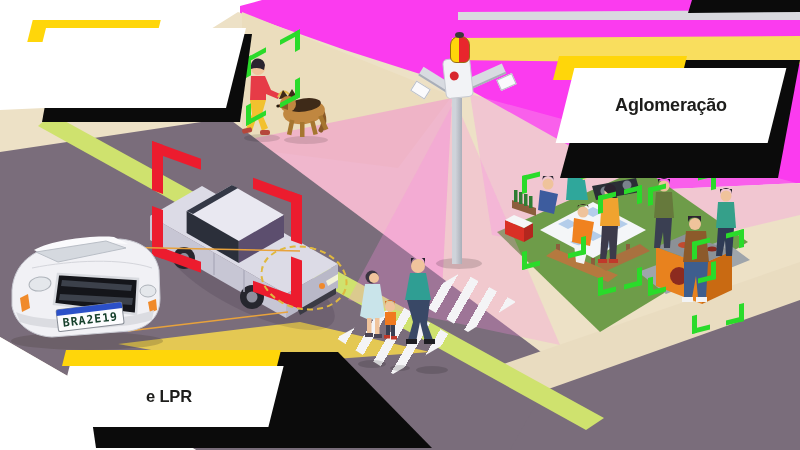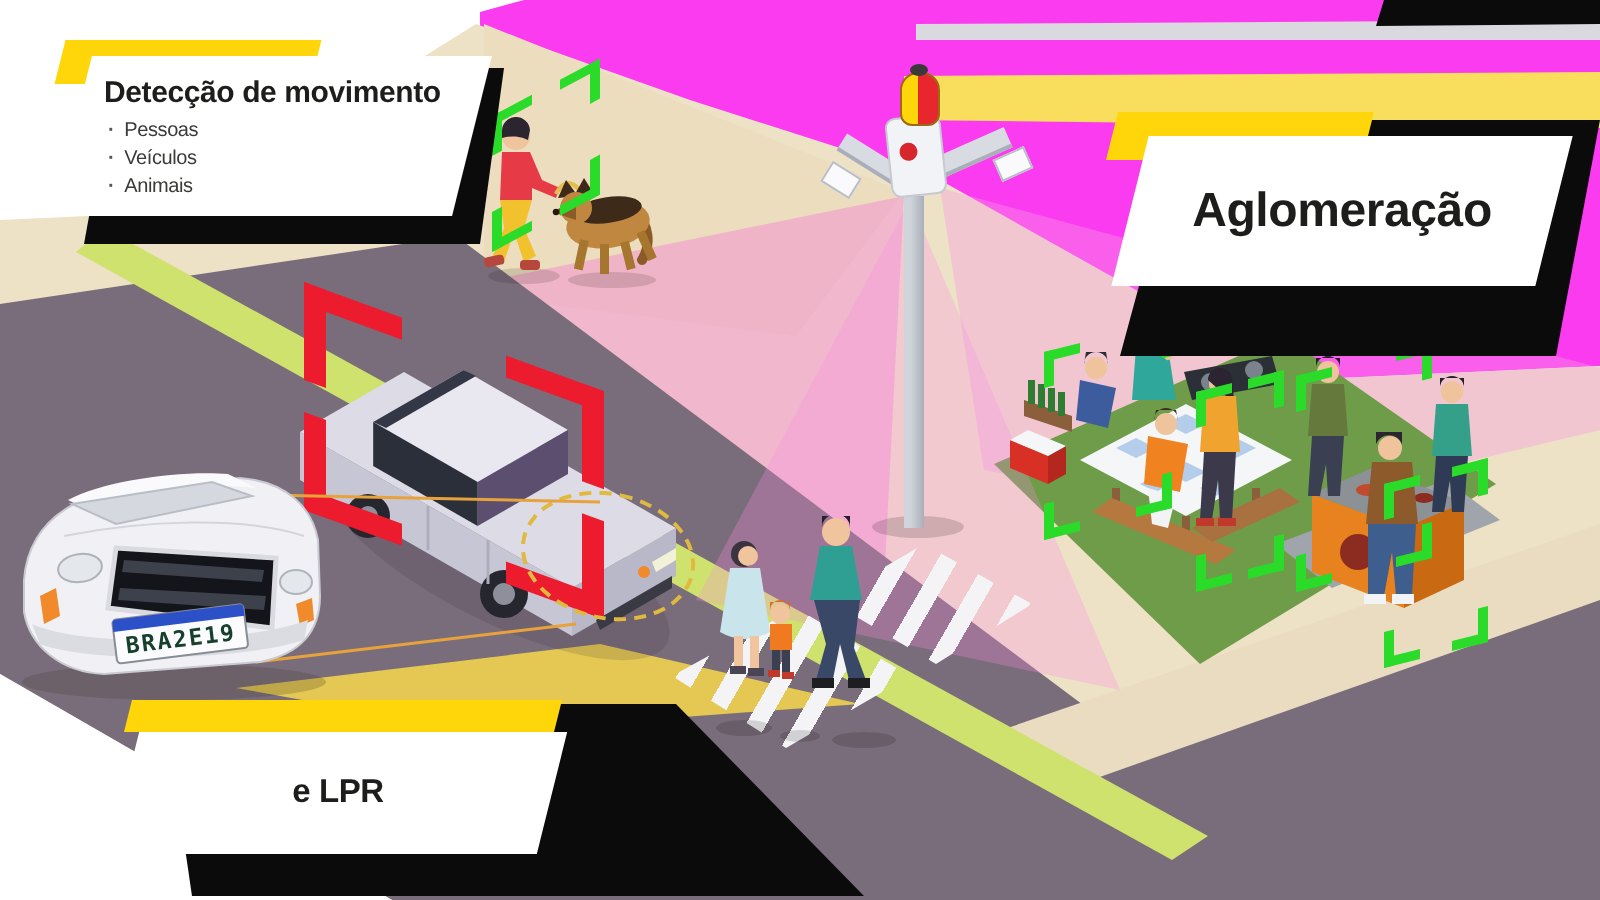--- a/index.html
+++ b/index.html
@@ -299,33 +299,25 @@
     <g transform="translate(54,82) rotate(-7)">
       <rect x="0" y="0" width="66" height="22" rx="2" fill="#FCFCFE" stroke="#878C95"></rect>
       <path d="M0,2 a2,2 0 0 1 2,-2 h62 a2,2 0 0 1 2,2 v4 h-66 Z" fill="#2B50C8"></path>
       <text x="33" y="17.5" text-anchor="middle" font-size="11.5" font-weight="bold" letter-spacing="1" font-family="DejaVu Sans Mono, monospace" fill="#16402C">BRA2E19</text>
     </g>
   </svg>
 
   <div class="lab-shadow" style="clip-path:polygon(58px 34px,252px 34px,240px 122px,42px 122px);"></div>
   <div class="lab-accent skew" style="left:30px;top:20px;width:128px;height:22px;"></div>
   <div class="lab-face skew" style="left:36px;top:28px;width:200px;height:80px;"></div>
-  <div class="lab-text" style="left:36px;top:28px;width:200px;height:80px;">
-    <div style="margin:10px 0 4px 16px;font-size:15px;">Detecção de movimento</div>
-    <div style="margin-left:18px;">
-      <div class="bullet">Pessoas</div>
-      <div class="bullet">Veículos</div>
-      <div class="bullet">Animais</div>
-    </div>
-  </div>
 
   <div class="lab-shadow" style="clip-path:polygon(592px 60px,800px 60px,778px 178px,560px 178px);"></div>
   <div class="lab-accent skew" style="left:556px;top:56px;width:128px;height:24px;"></div>
   <div class="lab-face skew" style="left:565px;top:68px;width:212px;height:75px;"></div>
-  <div class="lab-text" style="left:565px;top:68px;width:212px;height:75px;display:flex;align-items:center;justify-content:center;font-size:24px;">
+  <div class="lab-text" style="left:565px;top:68px;width:212px;height:75px;display:flex;align-items:center;justify-content:center;font-size:18px;">
       <span>Aglomeração</span>
     </div>
 
   <div class="lab-shadow" style="clip-path:polygon(82px 352px,338px 352px,432px 448px,96px 448px);"></div>
   <div class="lab-accent skew" style="left:64px;top:350px;width:215px;height:16px;"></div>
   <div class="lab-face skew" style="left:62px;top:366px;width:214px;height:61px;"></div>
   <div class="lab-text" style="left:62px;top:366px;width:214px;height:61px;display:flex;flex-direction:column;align-items:center;justify-content:center;font-size:16.5px;line-height:1.25;">
     <span>e LPR</span>
   </div>
 

